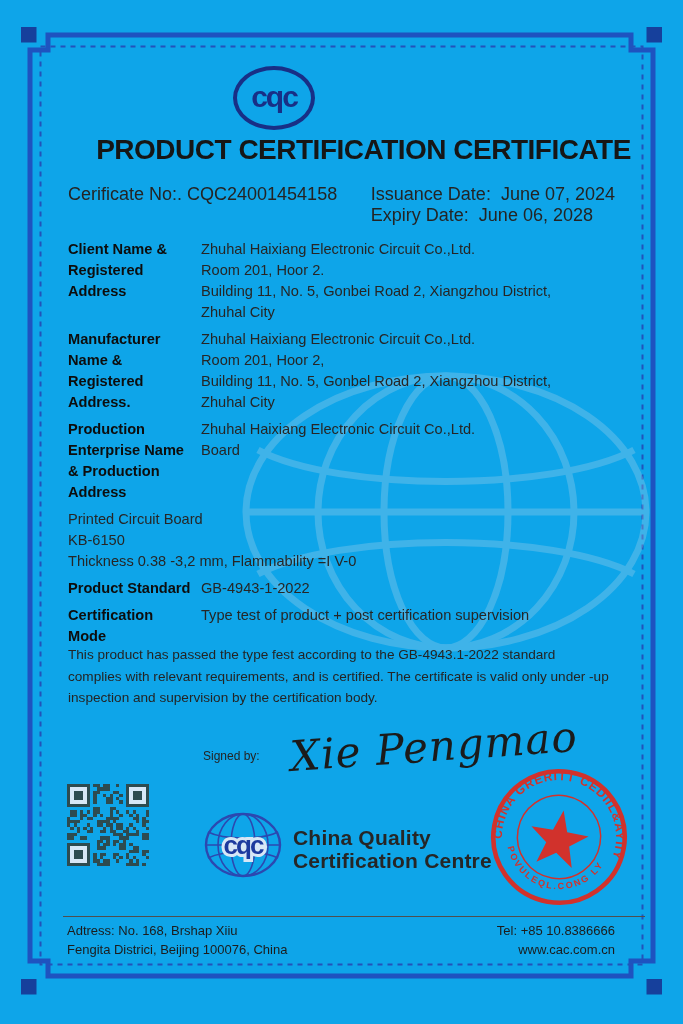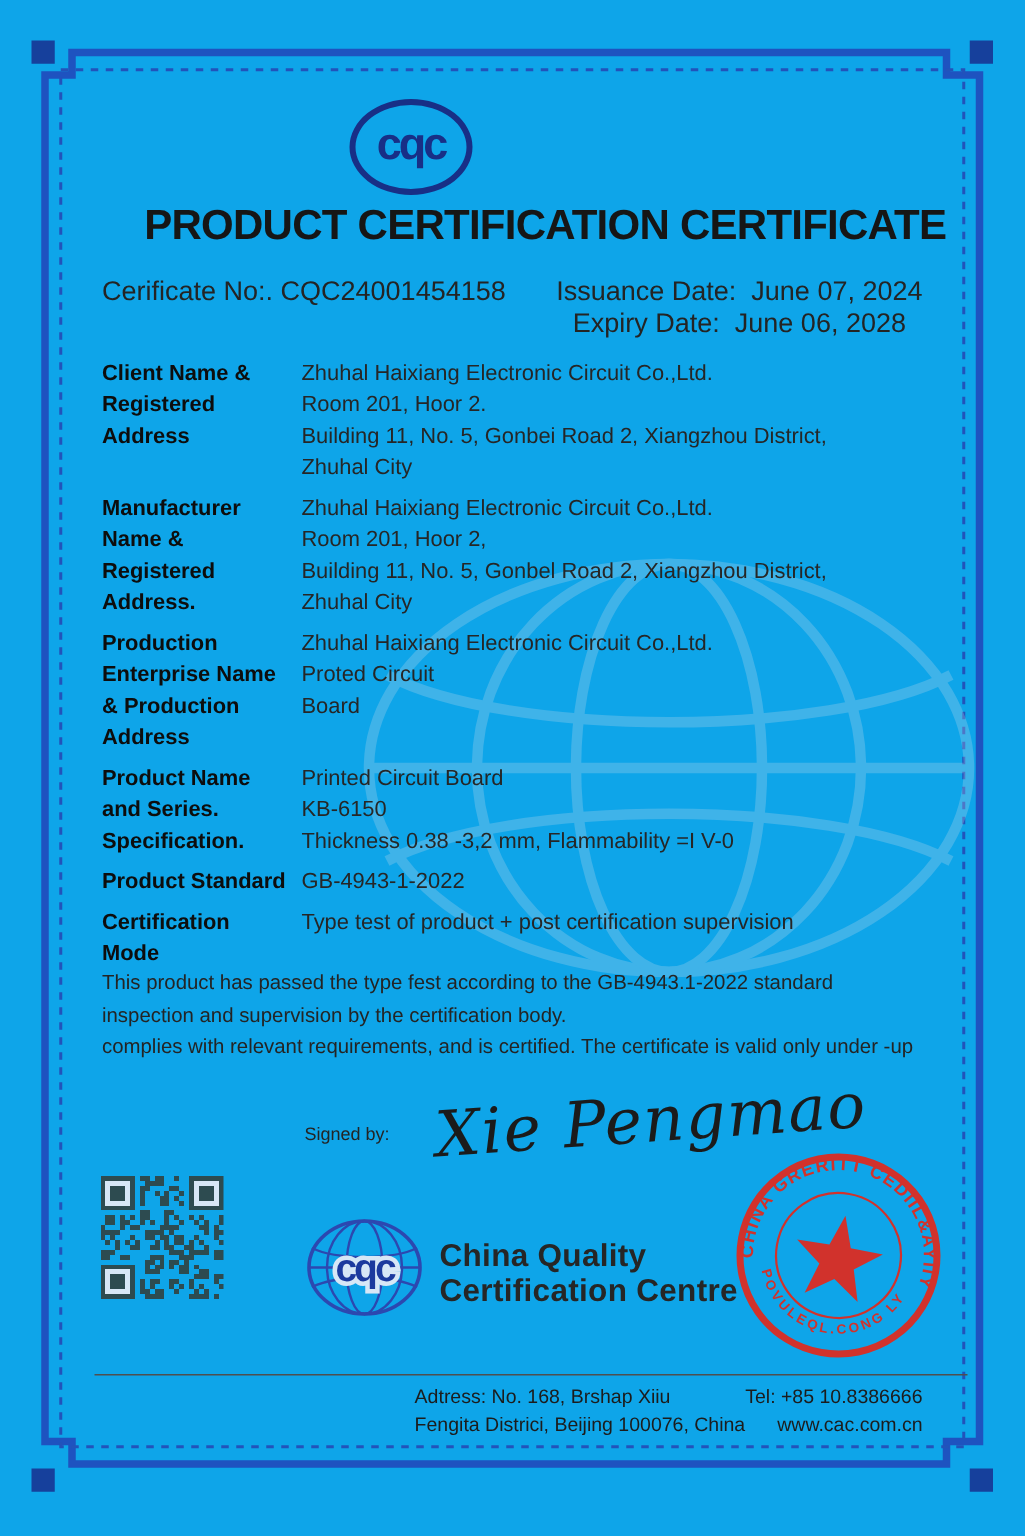--- a/index.html
+++ b/index.html
@@ -12,21 +12,21 @@
             border:4.5px solid #182f86;border-radius:50%;
             display:flex;align-items:center;justify-content:center;}
   .logo-top span{font-size:30px;font-weight:bold;color:#182f86;letter-spacing:-2px;
                  transform:translateY(-1px);}
 
   .title{position:absolute;left:34px;right:34px;top:134px;margin:0;text-align:center;
          font-size:28px;font-weight:bold;letter-spacing:-0.5px;color:#161616;padding-left:44px;}
 
   .meta{position:absolute;left:68px;right:68px;top:184px;display:flex;
         justify-content:space-between;font-size:18px;color:#242424;}
-  .dates{text-align:center;line-height:21px;}
+  .dates{text-align:left;line-height:21px;}
   .dates .lbl{margin-right:10px;}
 
   #fields{position:absolute;left:68px;right:58px;top:239px;font-size:14.6px;color:#262626;}
   .frow{display:flex;margin-bottom:6px;line-height:21px;justify-content:space-between;}
   .flabel{width:133px;font-weight:bold;color:#0d0d0d;flex-shrink:0;}
   .fvalue{flex:1;}
 
   #statement{position:absolute;left:68px;right:52px;top:644px;font-size:13.6px;
              line-height:21.5px;color:#242424;}
 
@@ -38,21 +38,21 @@
   #qr{position:absolute;left:67px;top:784px;width:82px;height:82px;}
   .globe{position:absolute;left:202px;top:811px;}
   .issuer-name{position:absolute;left:293px;top:826px;font-size:21px;font-weight:bold;
                color:#262626;line-height:23px;letter-spacing:.2px;}
 
   .seal-wrap{position:absolute;left:485px;top:763px;width:148px;height:148px;
              transform:rotate(10deg);opacity:.93;}
 
   .footer-line{position:absolute;left:63px;right:38px;top:916px;border-top:1.5px solid #4f4f4f;}
   .footer{position:absolute;left:67px;right:68px;top:922px;display:flex;
-          justify-content:flex-end;font-size:13px;line-height:18.5px;color:#1c1c1c;}
+          justify-content:space-between;font-size:13px;line-height:18.5px;color:#1c1c1c;}
   .footer .right{text-align:right;}
 </style>
 </head>
 <body>
 
 <div class="page">
 
   <svg class="border-svg" width="683" height="1024">
     <path d="M48,35 H631 V50 H653 V961 H631 V976 H48 V961 H30 V50 H48 Z" fill="none" stroke="#1e53c0" stroke-width="5"></path>
     <rect x="40.5" y="46.5" width="602" height="918" fill="none" stroke="#2253ba" stroke-width="2" stroke-dasharray="5 5"></rect>
@@ -121,30 +121,24 @@
       </div>
       <div class="frow">
         <div class="flabel">
           <div>Production</div>
           <div>Enterprise Name</div>
           <div>&amp; Production</div>
           <div>Address</div>
         </div>
         <div class="fvalue">
           <div>Zhuhal Haixiang Electronic Circuit Co.,Ltd.</div>
-          <div>Proted Circuit</div>
           <div>Board</div>
         </div>
       </div>
       <div class="frow">
-        <div class="flabel">
-          <div>Product Name</div>
-          <div>and Series.</div>
-          <div>Specification.</div>
-        </div>
         <div class="fvalue">
           <div>Printed Circuit Board</div>
           <div>KB-6150</div>
           <div>Thickness 0.38 -3,2 mm, Flammability =I V-0</div>
         </div>
       </div>
       <div class="frow">
         <div class="flabel">
           <div>Product Standard</div>
         </div>
@@ -158,22 +152,22 @@
           <div>Mode</div>
         </div>
         <div class="fvalue">
           <div>Type test of product + post certification supervision</div>
         </div>
       </div>
     </div>
 
   <div id="statement">
       <div>This product has passed the type fest according to the GB-4943.1-2022 standard</div>
+      <div>complies with relevant requirements, and is certified. The certificate is valid only under -up</div>
       <div>inspection and supervision by the certification body.</div>
-      <div>complies with relevant requirements, and is certified. The certificate is valid only under -up</div>
     </div>
 
   <span class="signed-label">Signed by:</span>
   <span class="sig">Xie Pengmao</span>
 
   <svg id="qr" viewBox="0 0 25 25" shape-rendering="crispEdges">
       <rect x="8" y="0" width="1" height="1" fill="#2d4b50"></rect>
       <rect x="9" y="0" width="1" height="1" fill="#2d4b50"></rect>
       <rect x="11" y="0" width="1" height="1" fill="#2d4b50"></rect>
       <rect x="12" y="0" width="1" height="1" fill="#2d4b50"></rect>

